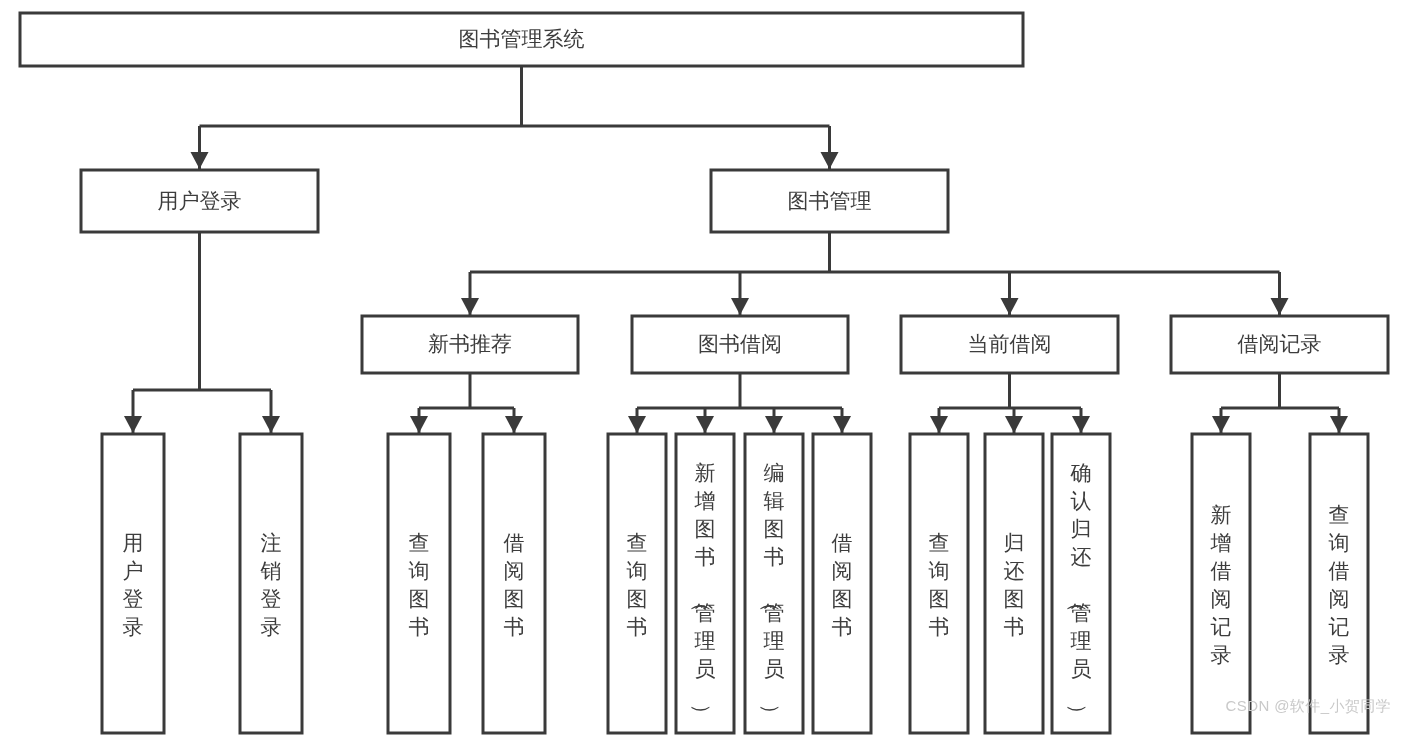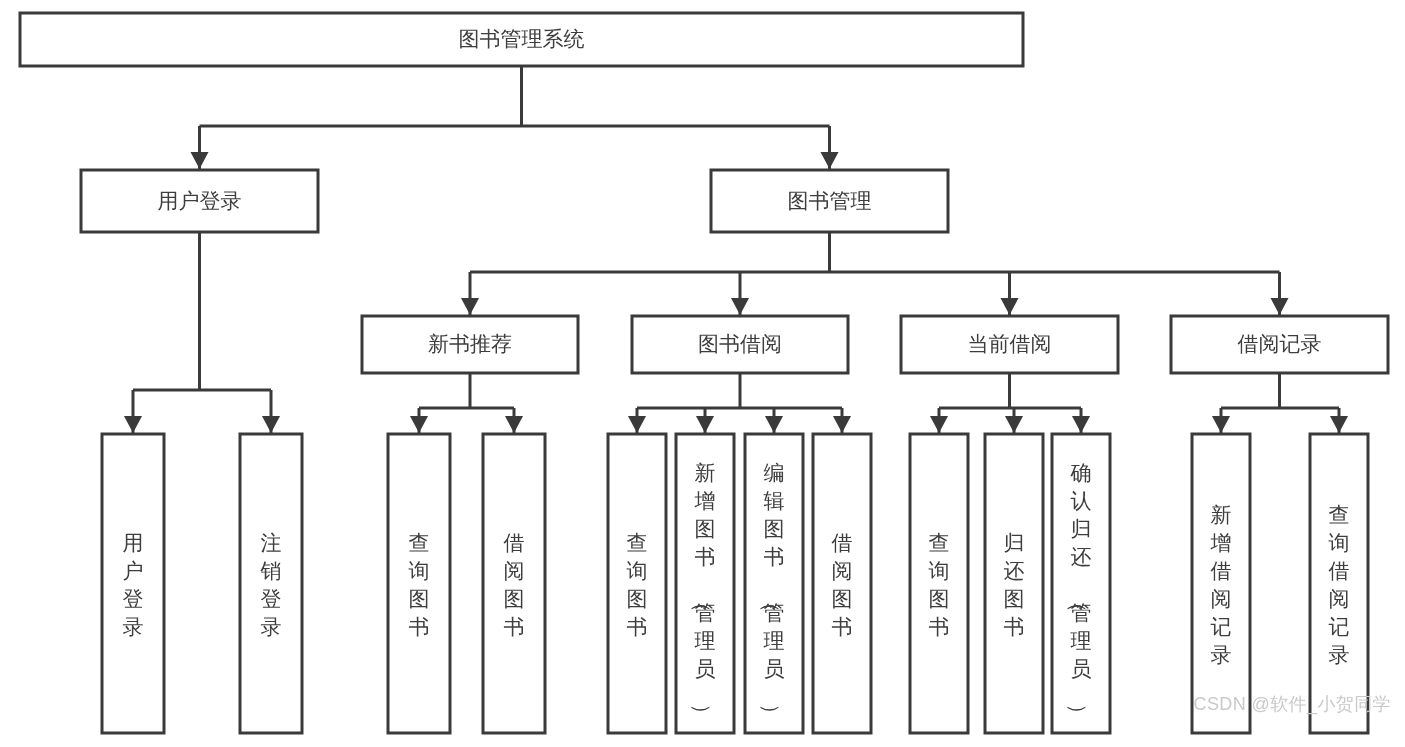--- a/index.html
+++ b/index.html
@@ -53,21 +53,21 @@
     font-family: "Liberation Sans", "DejaVu Sans", sans-serif;
     font-size: 21px;
     fill: #3d3d3d;
     text-anchor: middle;
   }
   .watermark {
     position: absolute;
     right: 14px;
     bottom: 6px;
     font-family: "Liberation Sans", "DejaVu Sans", sans-serif;
-    font-size: 18px;
+    font-size: 15px;
     color: #c9c9c9;
     white-space: nowrap;
     letter-spacing: 0.4px;
     pointer-events: none;
   }
 </style>
 </head>
 <body>
 
 <div id="diagram-root">

